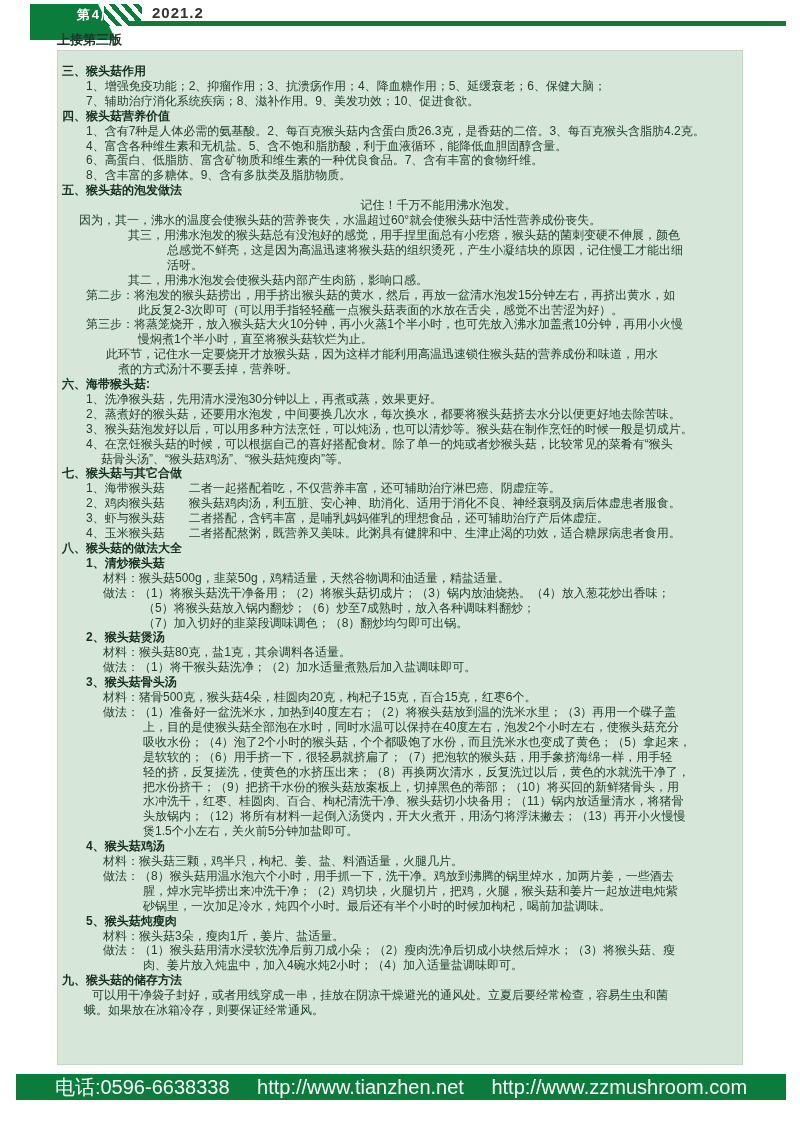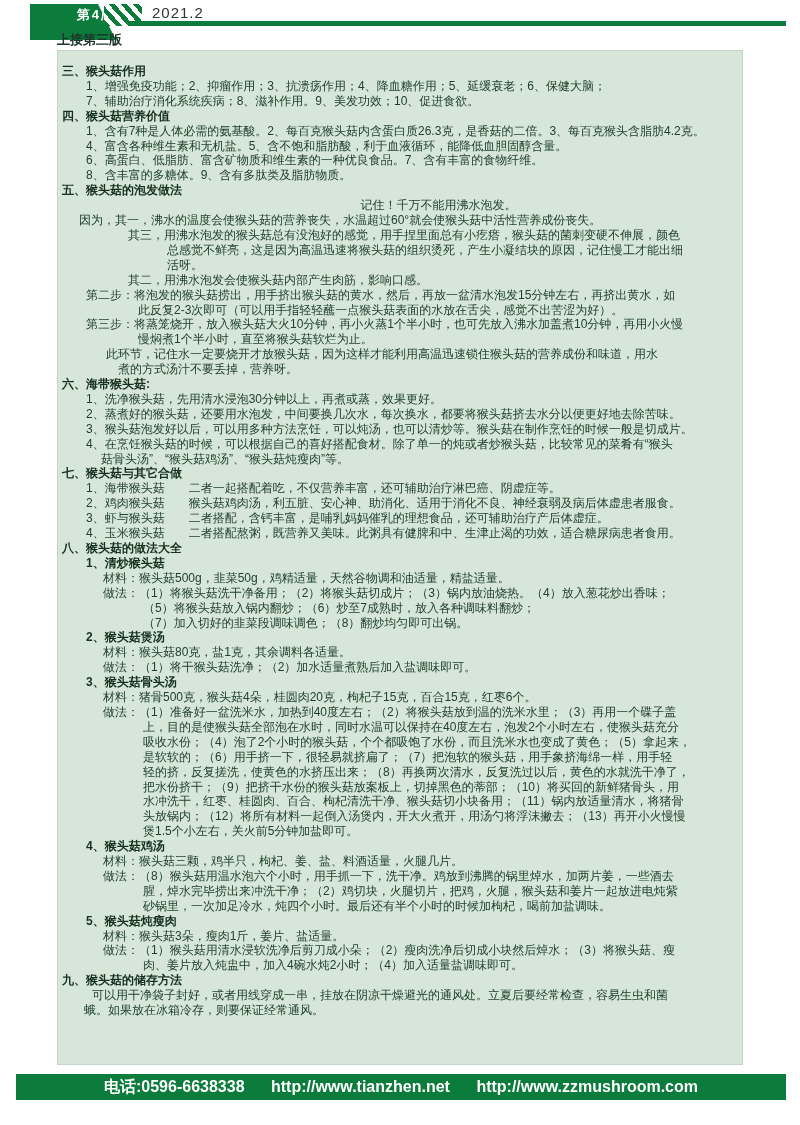--- a/index.html
+++ b/index.html
@@ -14,21 +14,21 @@
     line-height:22px;text-align:right;padding-left:12px;box-sizing:border-box;
     clip-path:polygon(0 0,calc(100% - 18px) 0,100% 100%,0 100%);
     letter-spacing:2px;
   }
   .stripes{
     position:absolute;left:104px;top:4px;width:38px;height:22px;
     background:repeating-linear-gradient(48deg,#0c7c3c 0 4.5px,#ffffff 4.5px 9px);
   }
   .issue-date{
     position:absolute;left:152px;top:4px;height:18px;line-height:18px;
-    font-size:15px;font-weight:normal;color:#333333;letter-spacing:1px;
+    font-size:15px;font-weight:bold;color:#333333;letter-spacing:1px;
   }
   .header-rule{
     position:absolute;left:130px;top:21px;width:656px;height:5px;background:#0c7c3c;
   }
   .continued{
     position:absolute;left:57px;top:31px;font-size:13px;font-weight:bold;color:#20352a;
   }
   
   .panel{
     position:absolute;left:57px;top:50px;width:686px;height:1015px;
@@ -44,21 +44,21 @@
   .note{padding-left:77px;text-align:center;}
   .bec{padding-left:17px;}
   .s2 {padding-left:105px;text-indent:-39px;}
   .rem{padding-left:56px;text-indent:-12px;}
   .sh {padding-left:24px;font-weight:bold;color:#16301f;}
   .rec{padding-left:81px;text-indent:-40px;}
   .st9{padding-left:22px;text-indent:8px;}
   
   .footer-bar{
     position:absolute;left:16px;top:1074px;width:770px;height:26px;
-    background:#0c7c3c;color:#ffffff;font-weight:bold;font-size:16px;
+    background:#0c7c3c;color:#ffffff;font-weight:normal;font-size:20px;
     line-height:26px;text-align:center;
   }
   .footer-bar span{margin:0 11px;}
 </style>
 </head>
 <body>
 
 <div class="page">
 
   <div class="edition-box">

